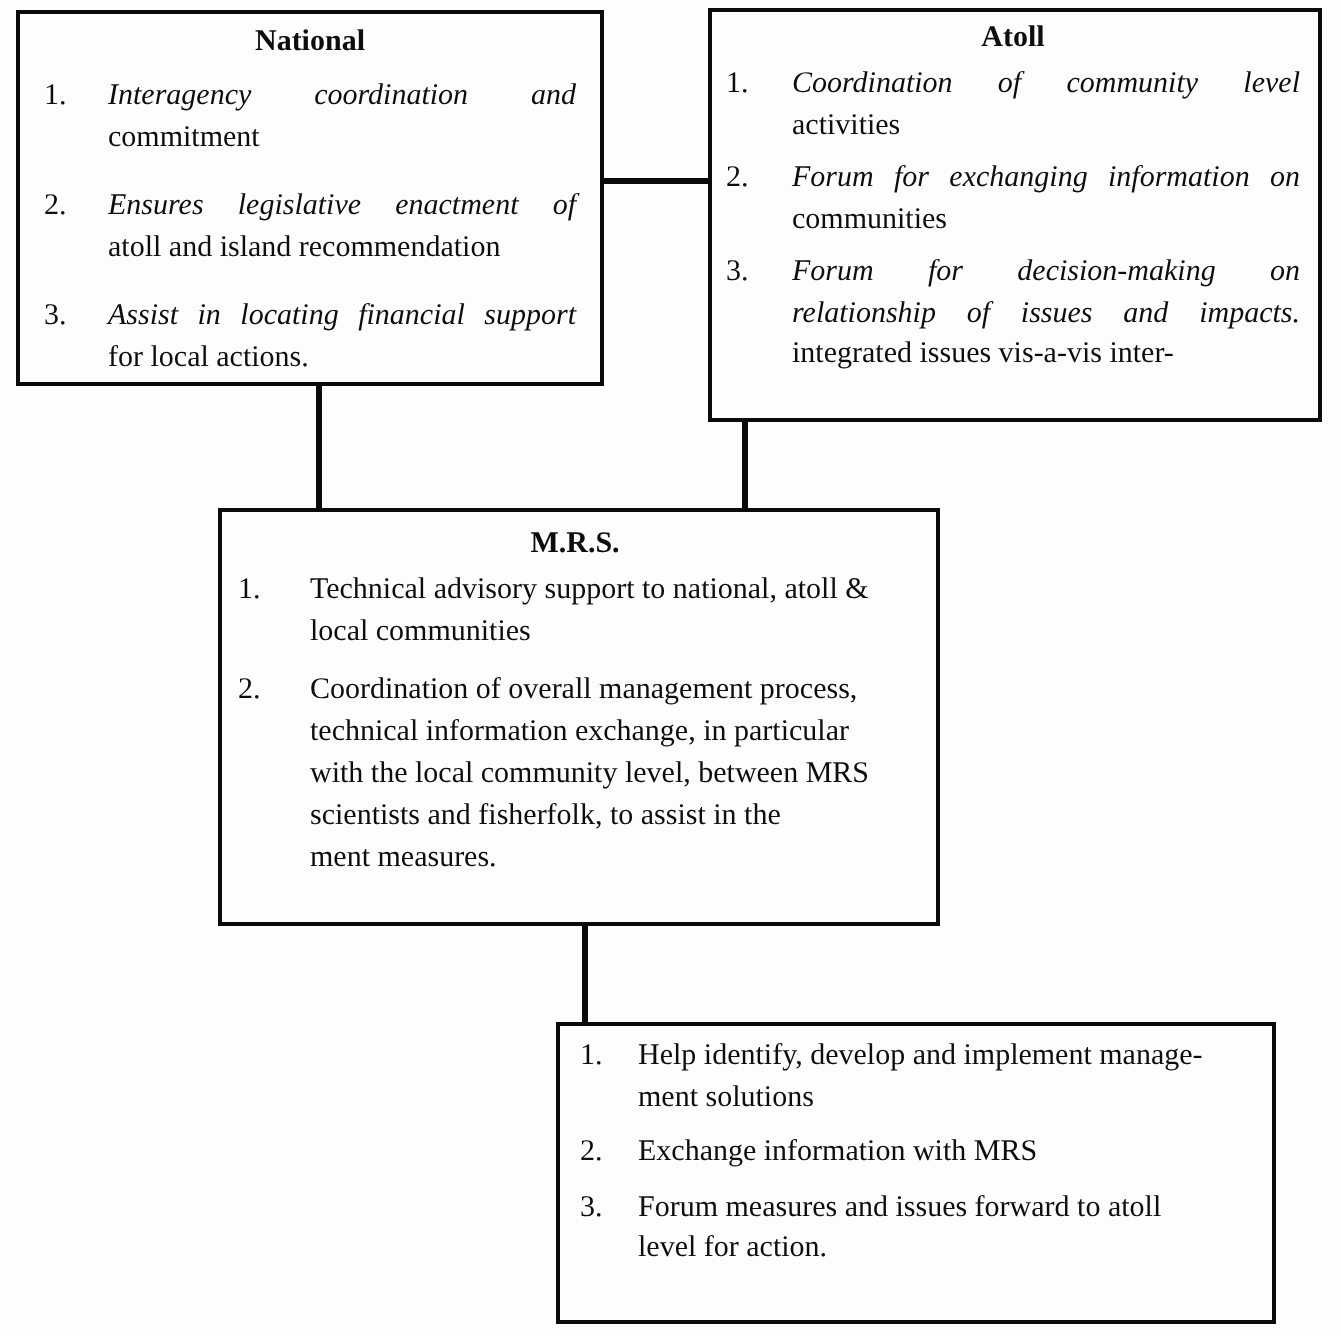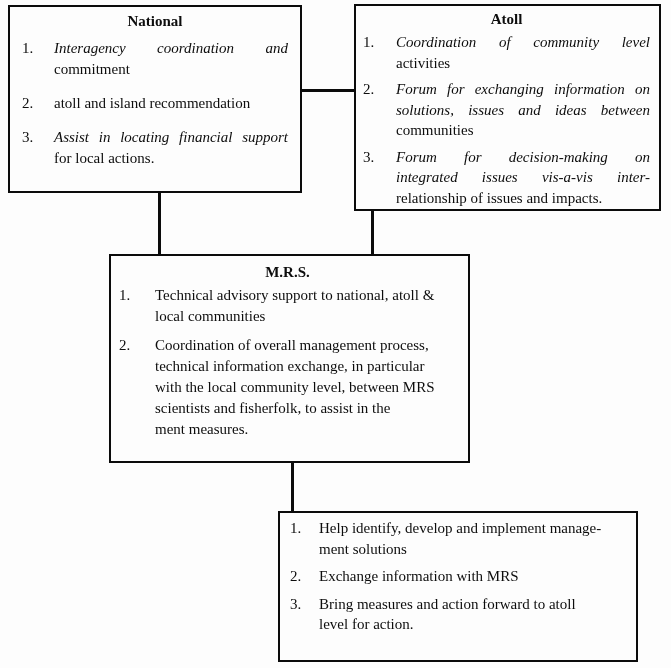--- a/index.html
+++ b/index.html
@@ -110,20 +110,21 @@
     <div class="item">
       <span class="num">1.</span>
       <div class="lines">
         <div class="line">Interagency coordination and</div>
         <div class="line">commitment</div>
       </div>
     </div>
     <div class="item">
       <span class="num">2.</span>
       <div class="lines">
+        <div class="line">Ensures legislative enactment of</div>
         <div class="line">atoll and island recommendation</div>
       </div>
     </div>
     <div class="item">
       <span class="num">3.</span>
       <div class="lines">
         <div class="line">Assist in locating financial support</div>
         <div class="line">for local actions.</div>
       </div>
     </div>
@@ -135,30 +136,29 @@
       <span class="num">1.</span>
       <div class="lines">
         <div class="line">Coordination of community level</div>
         <div class="line">activities</div>
       </div>
     </div>
     <div class="item">
       <span class="num">2.</span>
       <div class="lines">
         <div class="line">Forum for exchanging information on</div>
-        <div class="line">solutions, issues and ideas between</div>
         <div class="line">communities</div>
       </div>
     </div>
     <div class="item">
       <span class="num">3.</span>
       <div class="lines">
         <div class="line">Forum for decision-making on</div>
+        <div class="line">relationship of issues and impacts.</div>
         <div class="line">integrated issues vis-a-vis inter-</div>
-        <div class="line">relationship of issues and impacts.</div>
       </div>
     </div>
   </div>
 
   <div class="box" id="box-mrs">
     <div class="box-title">M.R.S.</div>
     <div class="item">
       <span class="num">1.</span>
       <div class="lines">
         <div class="line">Technical advisory support to national, atoll &amp;</div>
@@ -187,21 +187,21 @@
     </div>
     <div class="item">
       <span class="num">2.</span>
       <div class="lines">
         <div class="line">Exchange information with MRS</div>
       </div>
     </div>
     <div class="item">
       <span class="num">3.</span>
       <div class="lines">
-        <div class="line">Bring measures and action forward to atoll</div>
+        <div class="line">Forum measures and issues forward to atoll</div>
         <div class="line">level for action.</div>
       </div>
     </div>
   </div>
 
   <div class="connector" id="conn-national-atoll"></div>
   <div class="connector" id="conn-national-mrs"></div>
   <div class="connector" id="conn-atoll-mrs"></div>
   <div class="connector" id="conn-mrs-lc"></div>
 

